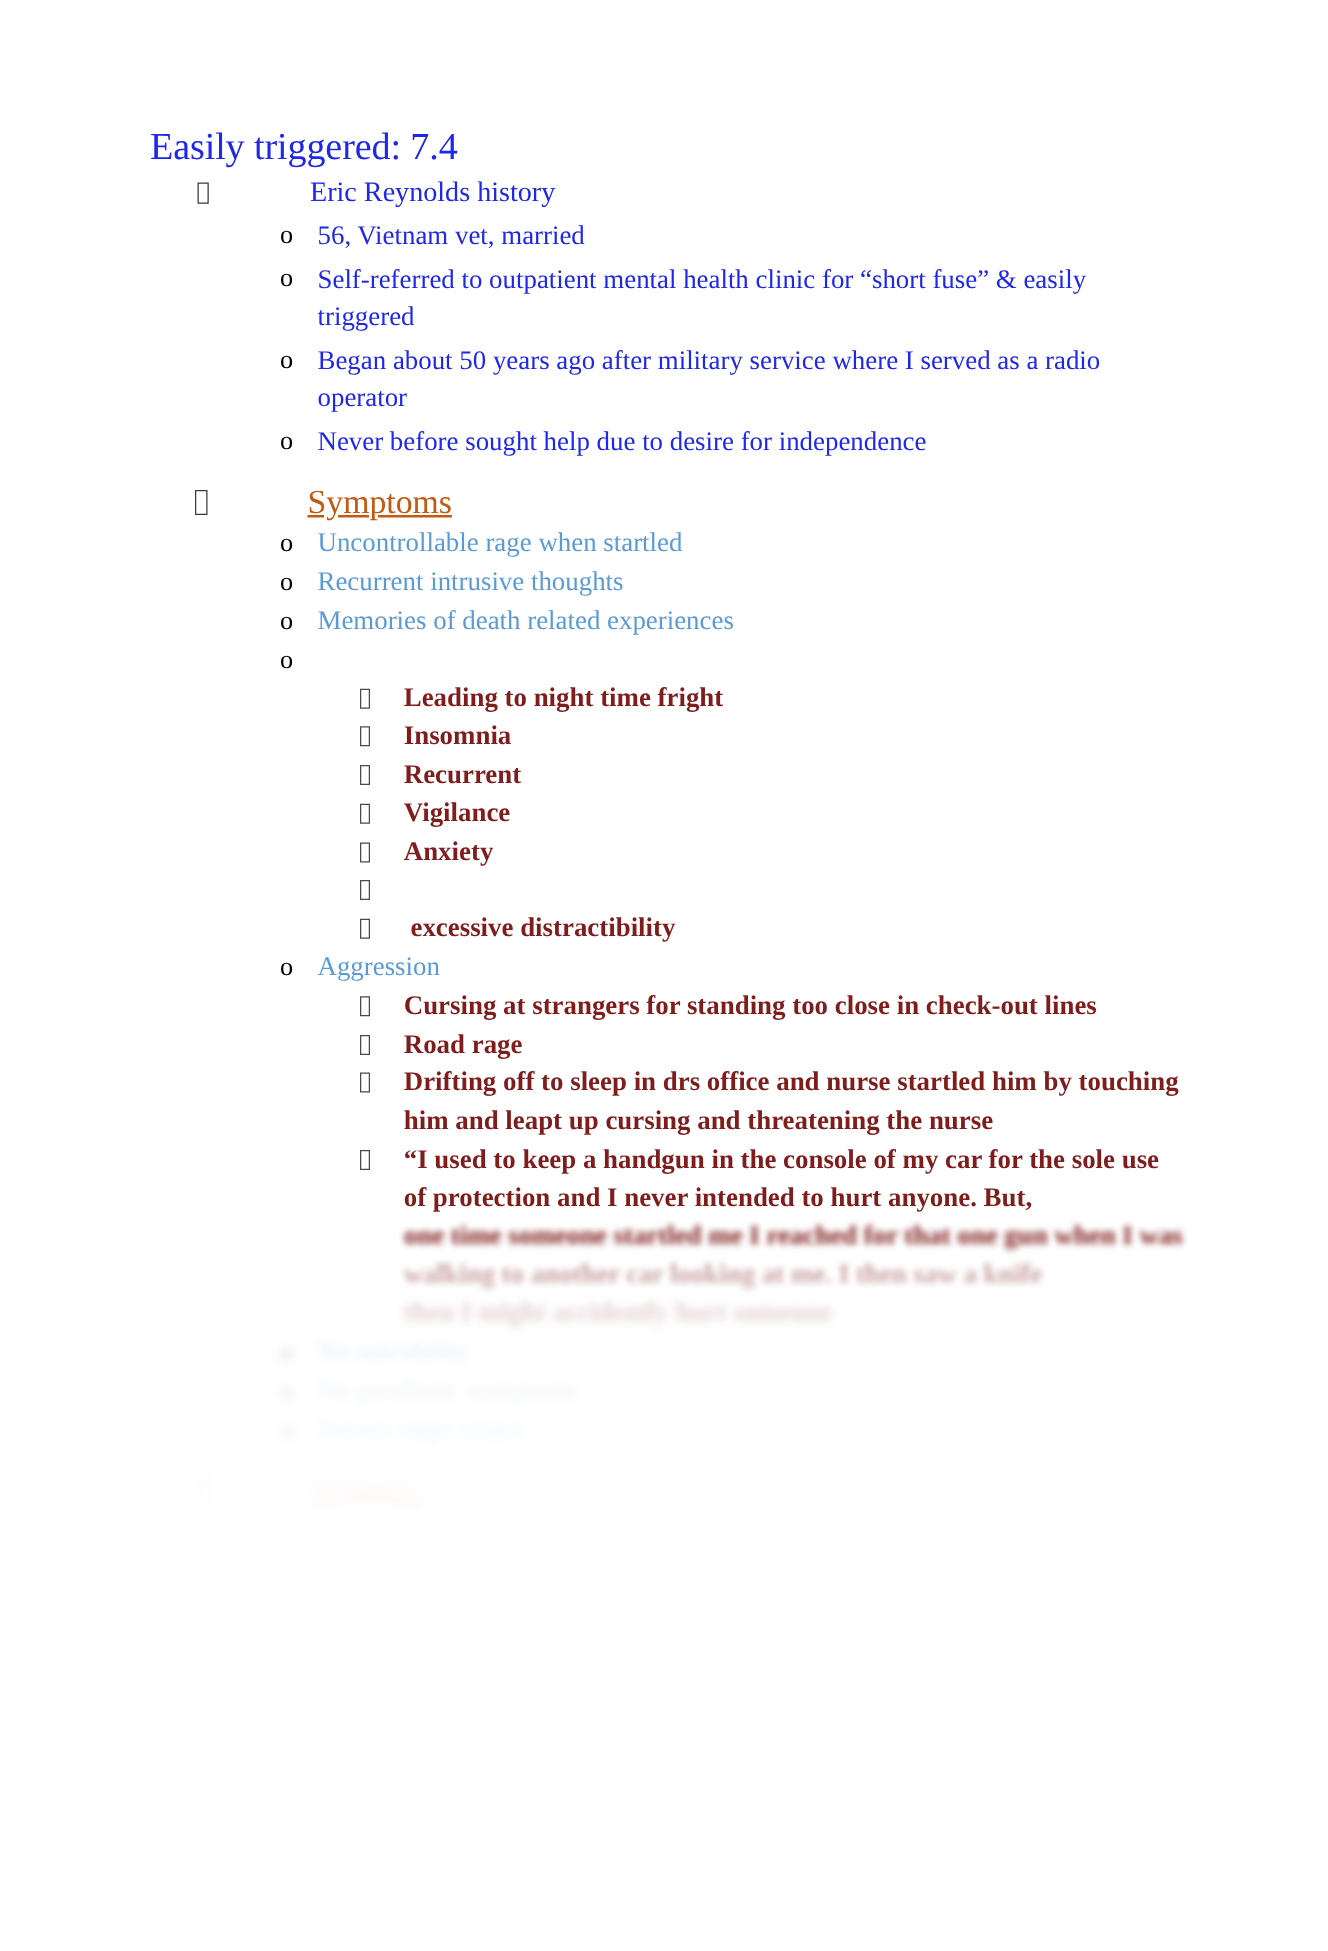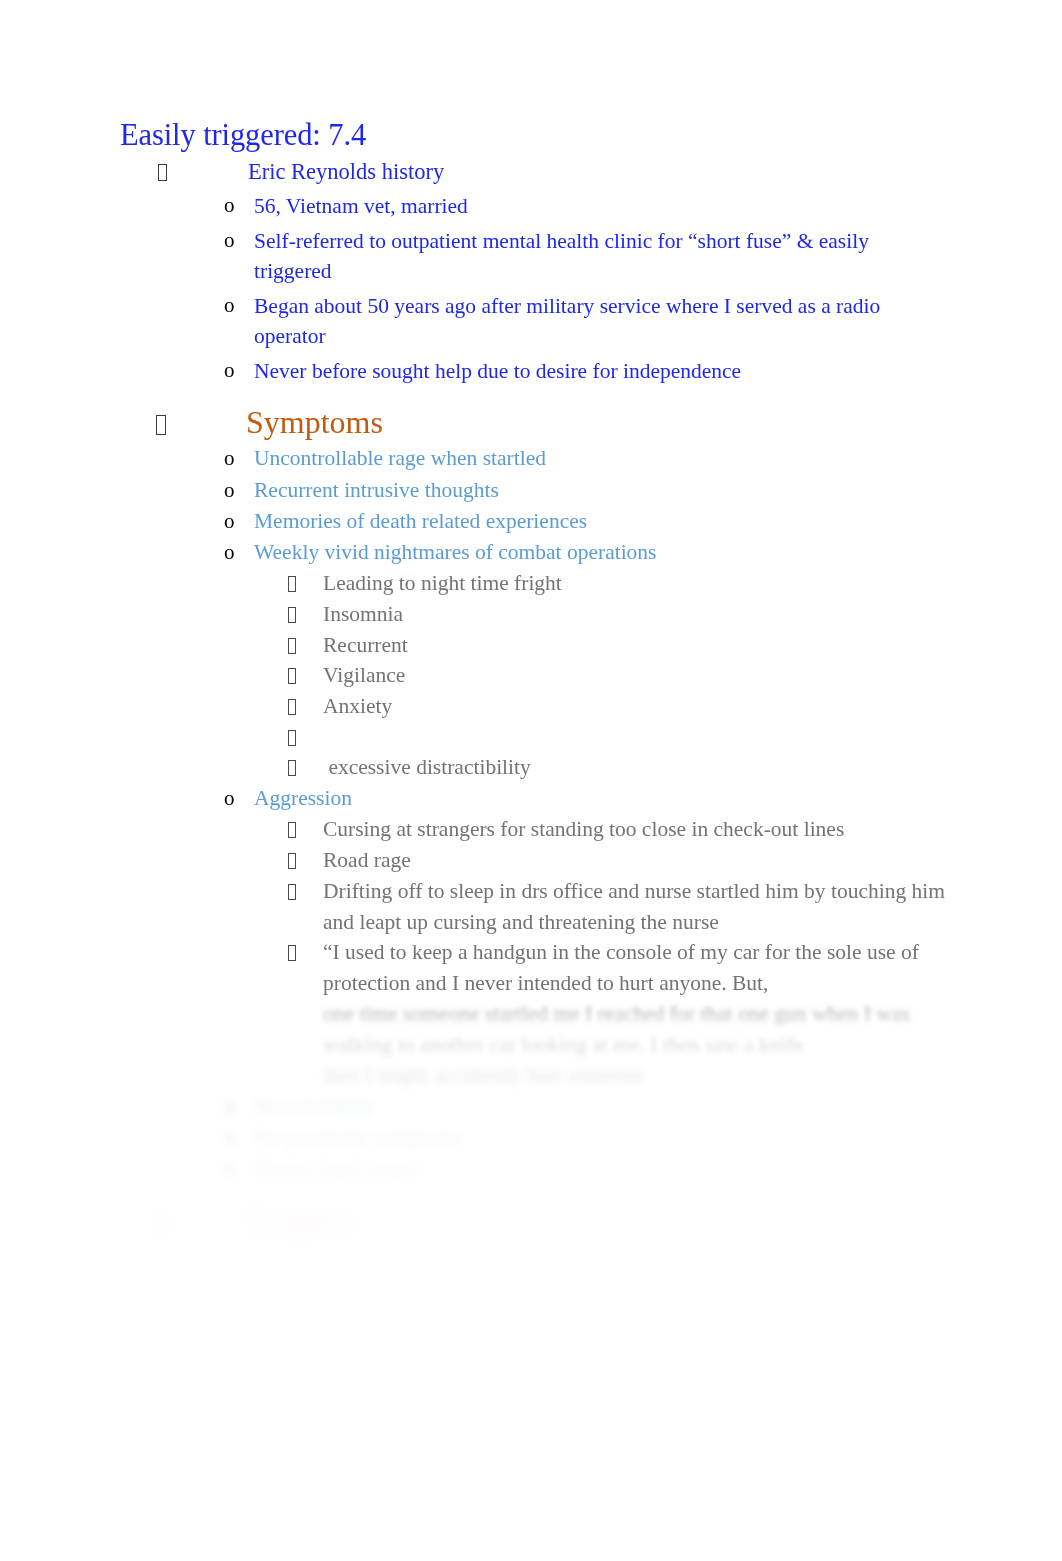--- a/index.html
+++ b/index.html
@@ -22,21 +22,21 @@
     top: 0;
     width: 1062px;
     height: 1561px;
     background: #ffffff;
   }
 
   
   .doc {
     position: absolute;
     left: 120px;
-    top: 118px;
+    top: 100px;
     width: 830px;
   }
 
   
   .title {
     font-size: 30.5px;
     line-height: 1.16;
     color: #1F27E8;
     letter-spacing: -0.1px;
     margin: 0 0 3px 0;
@@ -72,24 +72,25 @@
     line-height: 1.38;
     color: #1F27E8;
     margin-top: 2px;
     gap: 48px;
   }
   .lvl1 > .bullet { width: 42px; padding-left: 38px; }
   .lvl1 .tofu { width: 9px; height: 17px; }
 
   
   .lvl1.heading {
-    font-size: 32px;
+    font-size: 27px;
     line-height: 1.34;
     color: #C35A11;
     margin-top: 14px;
+    text-decoration: underline;
   }
   .lvl1.heading > .bullet { padding-left: 36px; }
   .lvl1.heading .tofu { width: 10px; height: 20px; }
 
   
   .lvl2 {
     font-size: 21.5px;
     line-height: 1.42;
     color: #1F27E8;
     margin-top: 4px;
@@ -106,21 +107,22 @@
   .lvl2.light {
     color: #5B9BD5;
     margin-top: 0;
     line-height: 1.45;
   }
 
   
   .lvl3 {
     font-size: 21.5px;
     line-height: 1.43;
-    color: #737373;
+    color: #7f1d1d;
+    font-weight: bold;
   }
   .lvl3 > .bullet { width: 35px; padding-left: 168px; }
   .lvl3 .tofu { width: 8px; height: 16px; border-color: #4a4a4a; }
 
   
   .lvl4 {
     font-size: 21.5px;
     line-height: 1.43;
     color: #5B9BD5;
   }
@@ -197,21 +199,20 @@
       <span class="bullet">o</span>
       <span class="txt">Recurrent intrusive thoughts</span>
     </div>
     <div class="row lvl2 light">
       <span class="bullet">o</span>
       <span class="txt">Memories of death related experiences</span>
     </div>
 
     <div class="row lvl2 light">
       <span class="bullet">o</span>
-      <span class="txt">Weekly vivid nightmares of combat operations</span>
     </div>
 
     <div class="row lvl3">
       <span class="bullet"><span class="tofu"></span></span>
       <span class="txt">Leading to night time fright</span>
     </div>
     <div class="row lvl3">
       <span class="bullet"><span class="tofu"></span></span>
       <span class="txt">Insomnia</span>
     </div>

